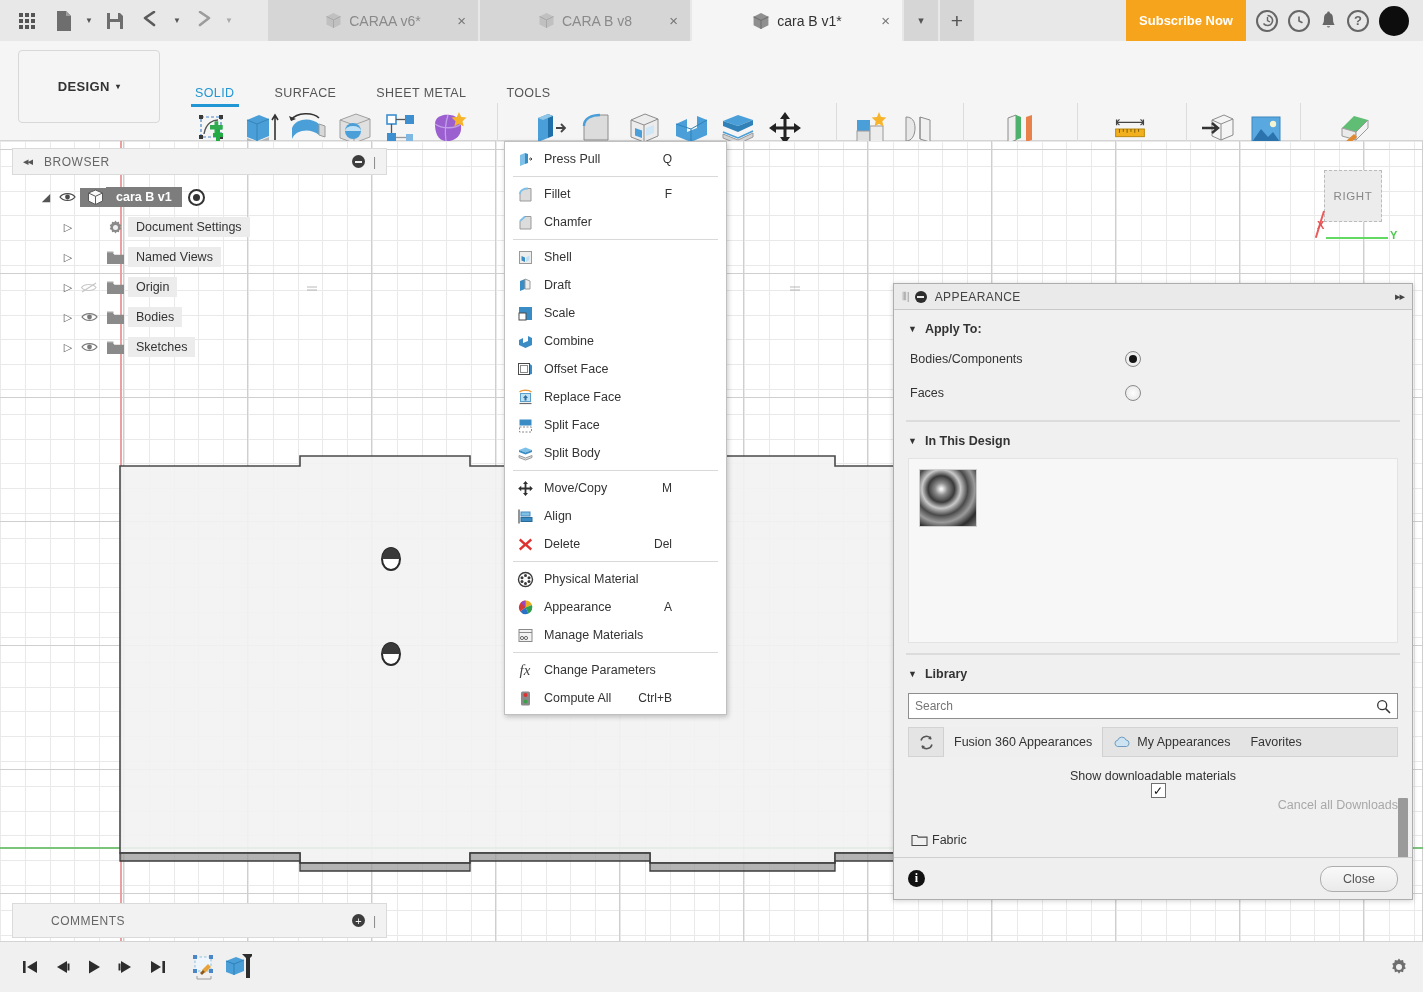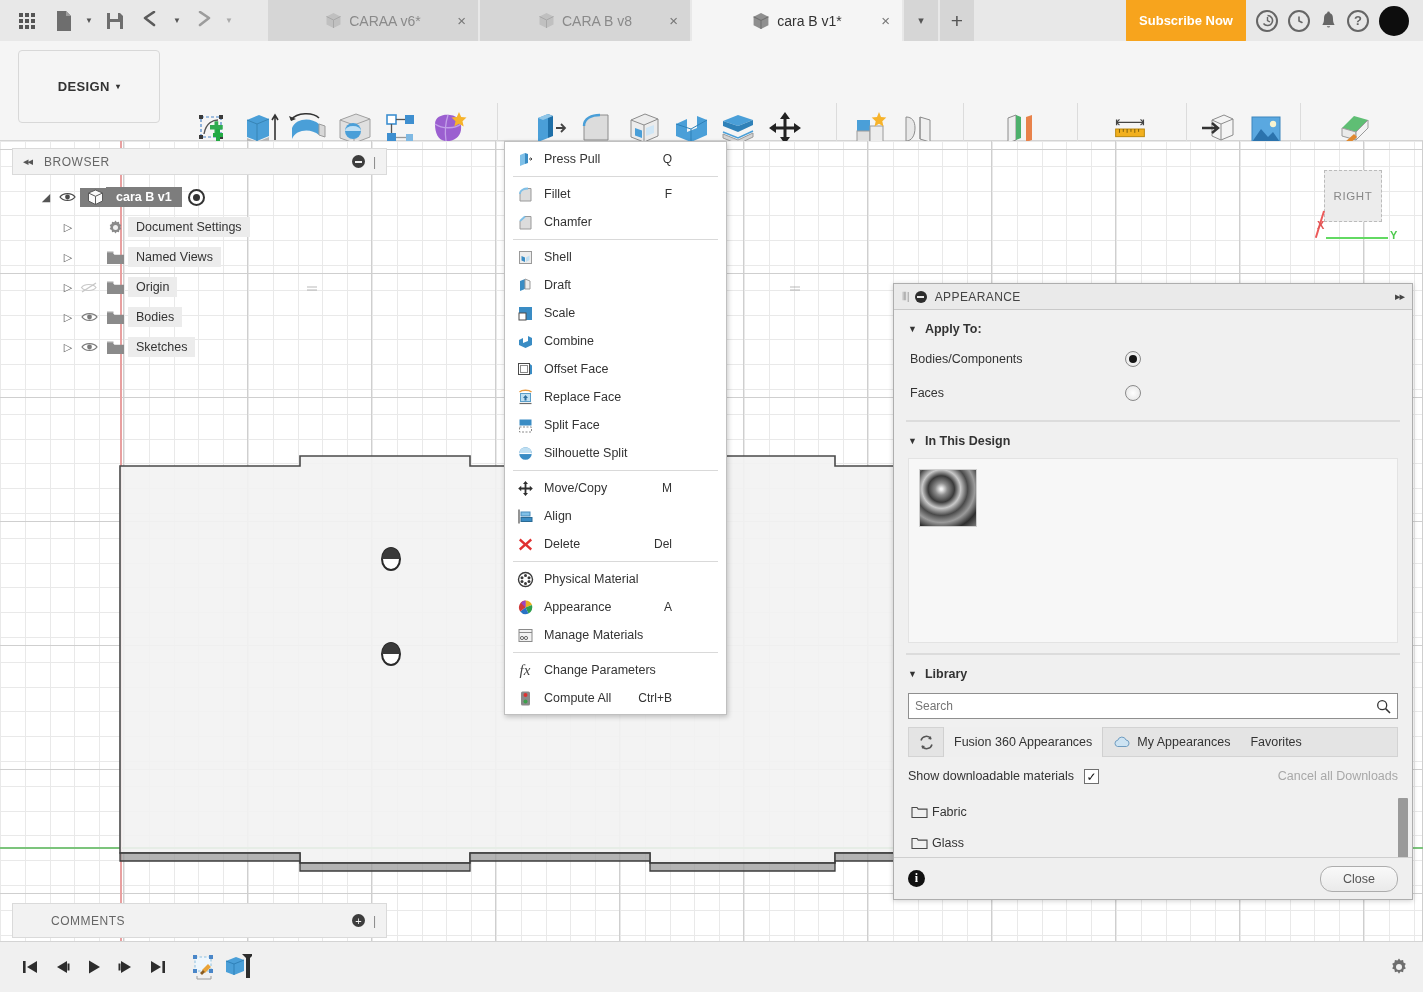--- a/index.html
+++ b/index.html
@@ -246,21 +246,21 @@
   .tabsrow {
     margin: 8px 14px 0; height:30px; background:#e4e4e4;
     display:flex; align-items:center; border:1px solid #d3d3d3;
   }
   .refresh { width:34px; display:flex;align-items:center;justify-content:center;cursor:pointer;color:#555;}
   .ltab {
     height:30px; display:flex; align-items:center; padding: 0 10px;
     font-size:12.5px; color:#333; cursor:pointer; gap:6px;
   }
   .ltab.active { background:#efefef; border-left:1px solid #d0d0d0; border-right:1px solid #d0d0d0;}
-  .dlrow { display:flex; margin: 12px 14px 0; font-size:12.5px; color:#333;}
+  .dlrow { display:flex; align-items:center; margin: 12px 14px 0; font-size:12.5px; color:#333;flex-direction:column;}
   .dlrow .cb {
     width:15px;height:15px;border:1px solid #6f6f6f;background:#fff;margin-left:10px;
     display:flex;align-items:center;justify-content:center;font-size:12px;color:#111;cursor:pointer;
   }
   .dlrow .cancel { margin-left:auto; color:#a8a8a8; font-size:12.5px; cursor:pointer;}
   .folders { margin: 12px 0 16px 12px; }
   .folder { display:flex; align-items:center; height:31px; font-size:12.5px; color:#333; cursor:pointer;}
   .folder .fico { width:26px; display:flex; align-items:center; justify-content:center;}
   .ap-scroll {
     position:absolute; right:4px; top:488px; width:10px; height:72px; background:#9a9a9a;
@@ -417,20 +417,26 @@
       <div class="avatar"></div>
     </div>
   </div>
 
   <div class="ribbon">
     <div class="design-box">
       <span>DESIGN</span>
       <span class="car">▾</span>
     </div>
 
+    <div class="wstabs">
+      <div class="wstab active">SOLID</div>
+      <div class="wstab">SURFACE</div>
+      <div class="wstab">SHEET METAL</div>
+      <div class="wstab">TOOLS</div>
+    </div>
 
     <div class="panelgroup" style="left:176px; width:308px;">
       <div class="icons-row">
         <div class="ico">
           <svg width="38" height="38" viewBox="0 0 38 38">
             <rect x="7" y="7" width="20" height="20" fill="none" stroke="#4a86c8" stroke-width="1.2" stroke-dasharray="3 2"></rect>
             <path d="M10 24 C12 12 20 10 24 10" stroke="#555" stroke-width="1.4" fill="none"></path>
             <rect x="5" y="5" width="4" height="4" fill="#3a3a3a"></rect>
               <rect x="25" y="5" width="4" height="4" fill="#3a3a3a"></rect>
             <rect x="5" y="25" width="4" height="4" fill="#3a3a3a"></rect>
@@ -912,32 +918,32 @@
       <span class="mico">
         <svg width="17" height="17" viewBox="0 0 17 17">
             <rect x="2.5" y="2.5" width="12" height="6" fill="#3a8cc4"></rect>
             <rect x="2.5" y="10" width="12" height="5" fill="#fff" stroke="#8a8a8a" stroke-dasharray="2 1.5"></rect>
           </svg>
       </span>
       <span class="mlbl">Split Face</span>
       <span class="mkey"></span>
     </div>
 
-
-    <div class="mi">
-      <span class="mico">
-        <svg width="17" height="17" viewBox="0 0 17 17">
-            <circle cx="8.5" cy="8.5" r="6.3" fill="#3a8cc4"></circle>
-            <path d="M2.2 8.5 A6.3 6.3 0 0 1 14.8 8.5 Z" fill="#bfdff2"></path>
-            <path d="M2.2 8.5 h12.6" stroke="#fff" stroke-width="1.1"></path>
-          </svg>
-      </span>
-      <span class="mlbl">Silhouette Split</span>
+    <div class="mi">
+      <span class="mico">
+        <svg width="17" height="17" viewBox="0 0 17 17">
+            <path d="M2 5 L8.5 2.5 L15 5 L8.5 7.5 Z" fill="#7fc0e8"></path>
+            <path d="M2 5 L2 7 L8.5 9.5 L15 7 L15 5 L8.5 7.5 Z" fill="#3a8cc4"></path>
+            <path d="M2 10.5 L8.5 13 L15 10.5 L15 12.5 L8.5 15 L2 12.5 Z" fill="#e2e2e2" stroke="#9a9a9a"></path>
+          </svg>
+      </span>
+      <span class="mlbl">Split Body</span>
       <span class="mkey"></span>
     </div>
+
     <div class="msep"></div>
 
     <div class="mi">
       <span class="mico">
         <svg width="17" height="17" viewBox="0 0 17 17">
             <path d="M8.5 1 L11 4 H9.4 V7.4 H12.8 V5.8 L15.8 8.5 L12.8 11.2 V9.6 H9.4 V13 H11 L8.5 16 L6 13 H7.6 V9.6 H4.2 V11.2 L1.2 8.5 L4.2 5.8 V7.4 H7.6 V4 H6 Z" fill="#2f2f2f"></path>
           </svg>
       </span>
       <span class="mlbl">Move/Copy</span>
       <span class="mkey">M</span>

